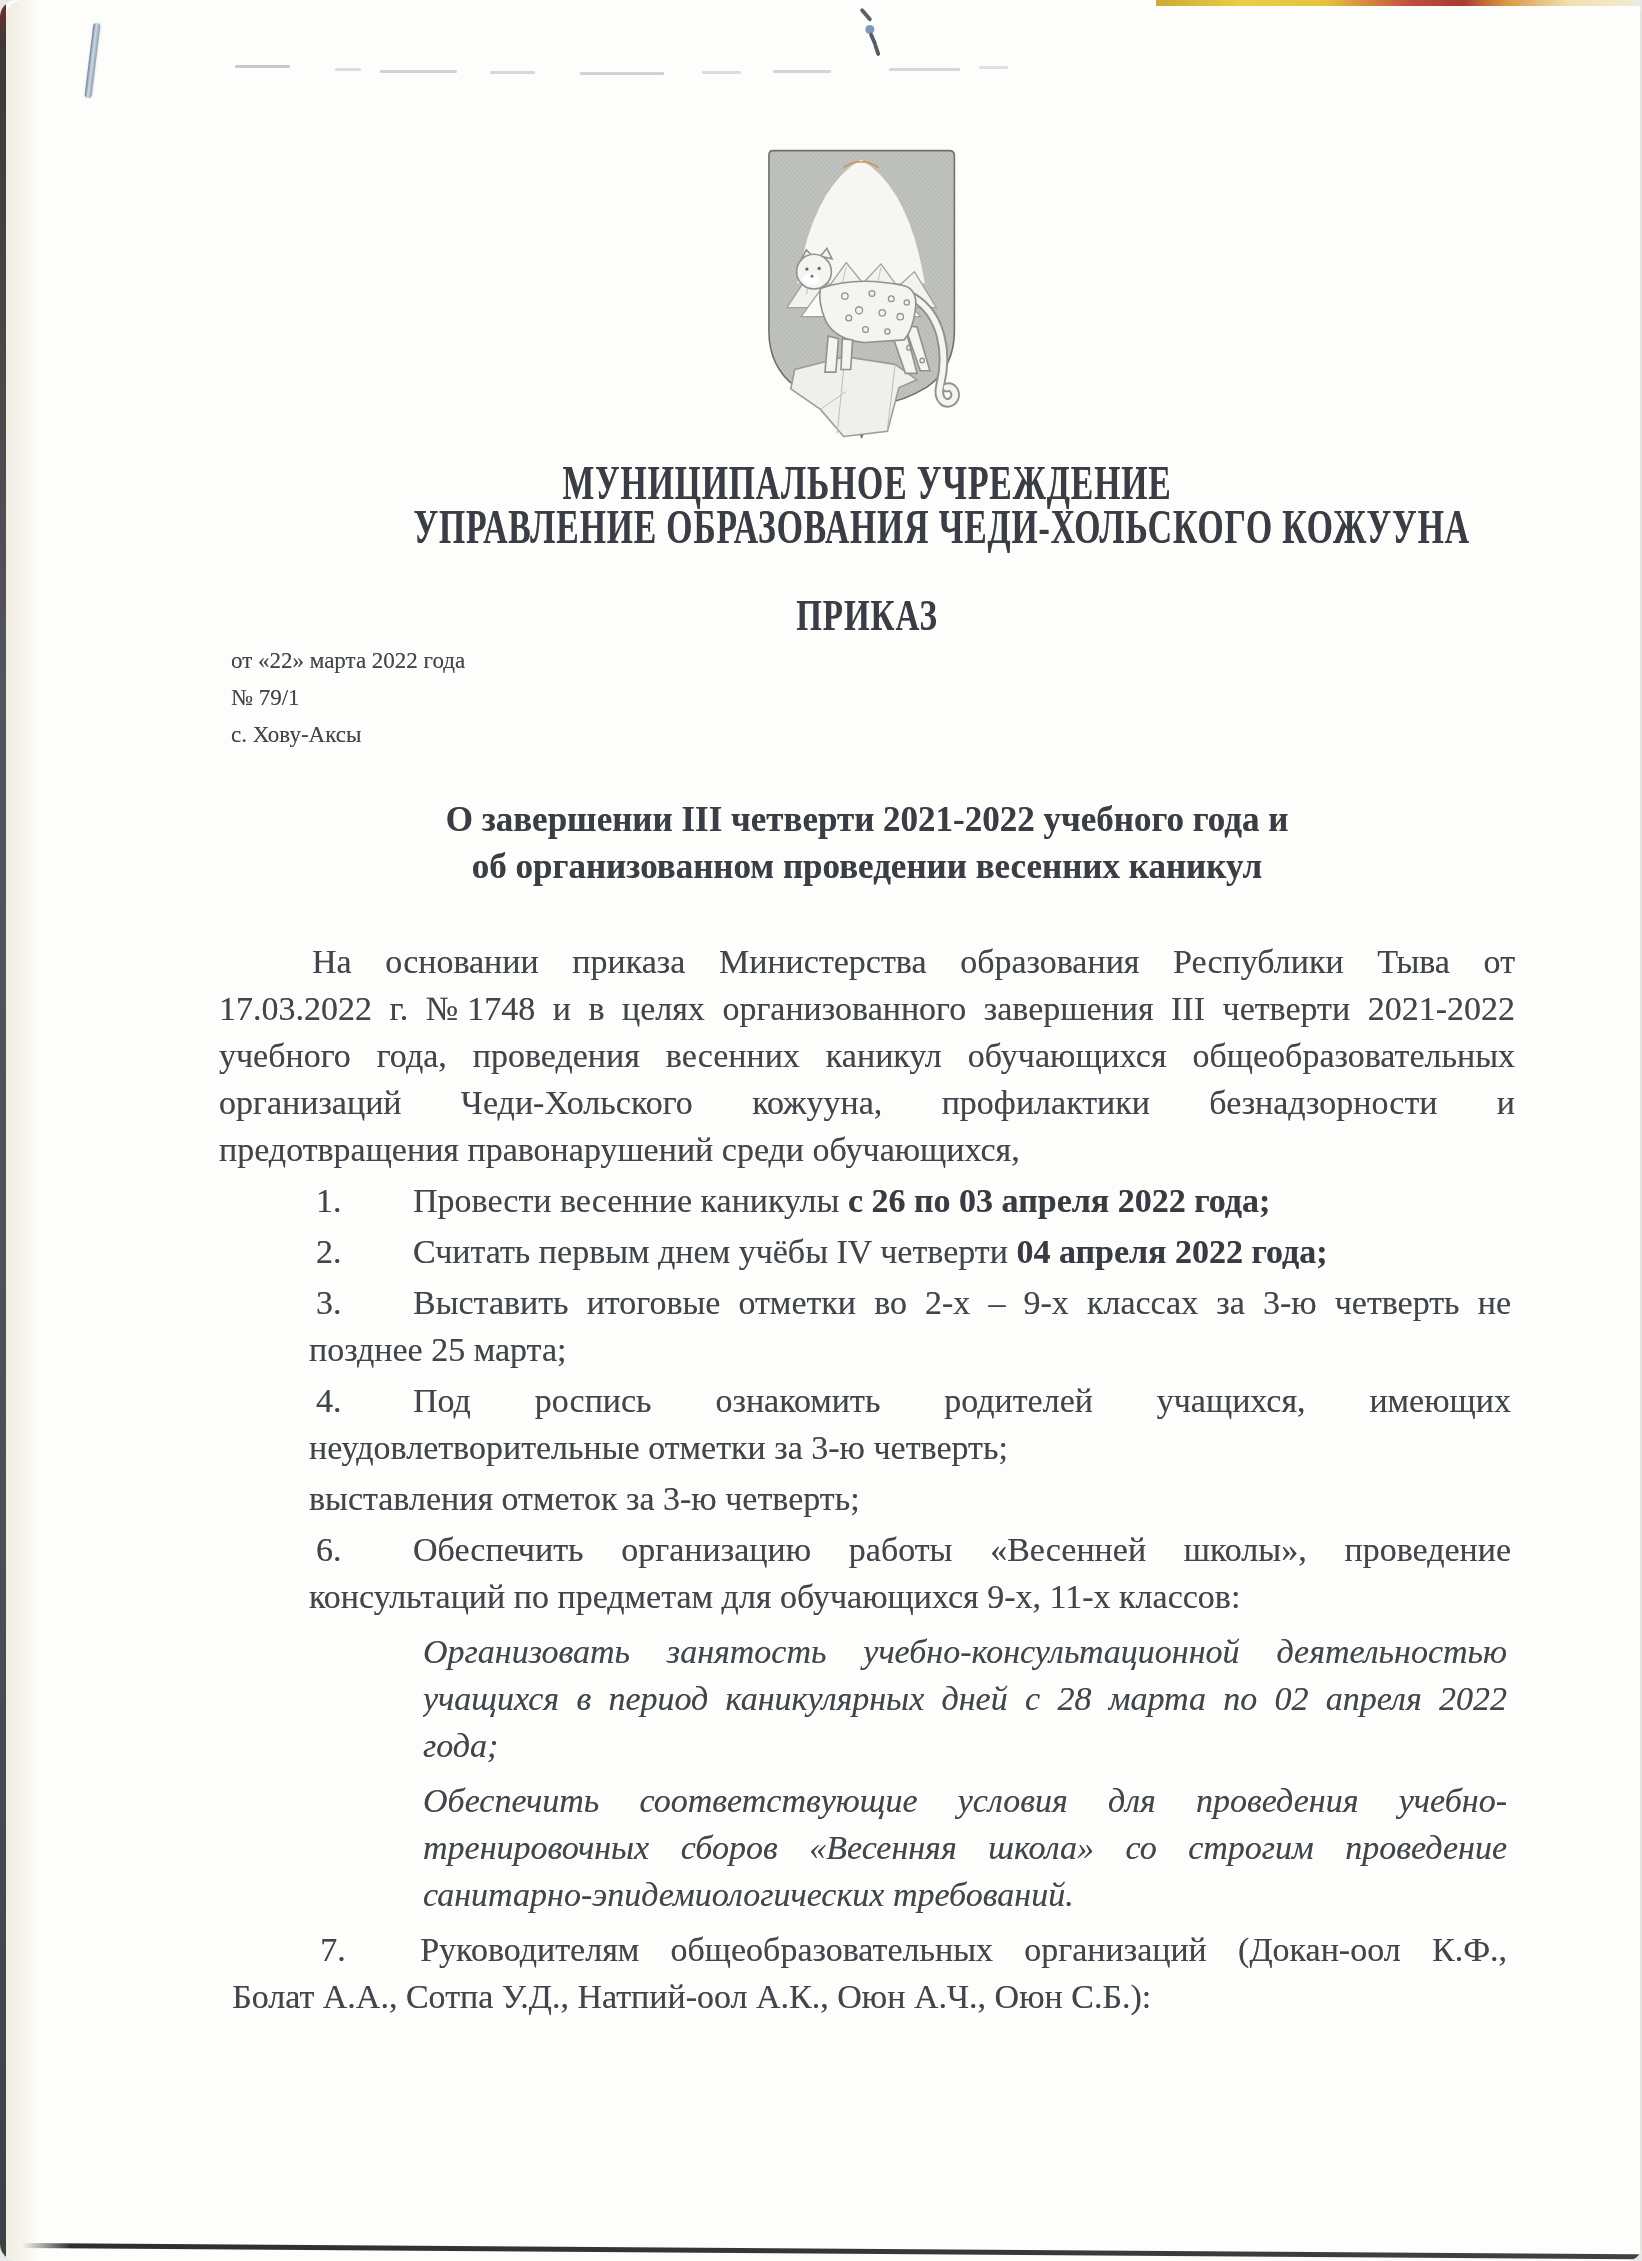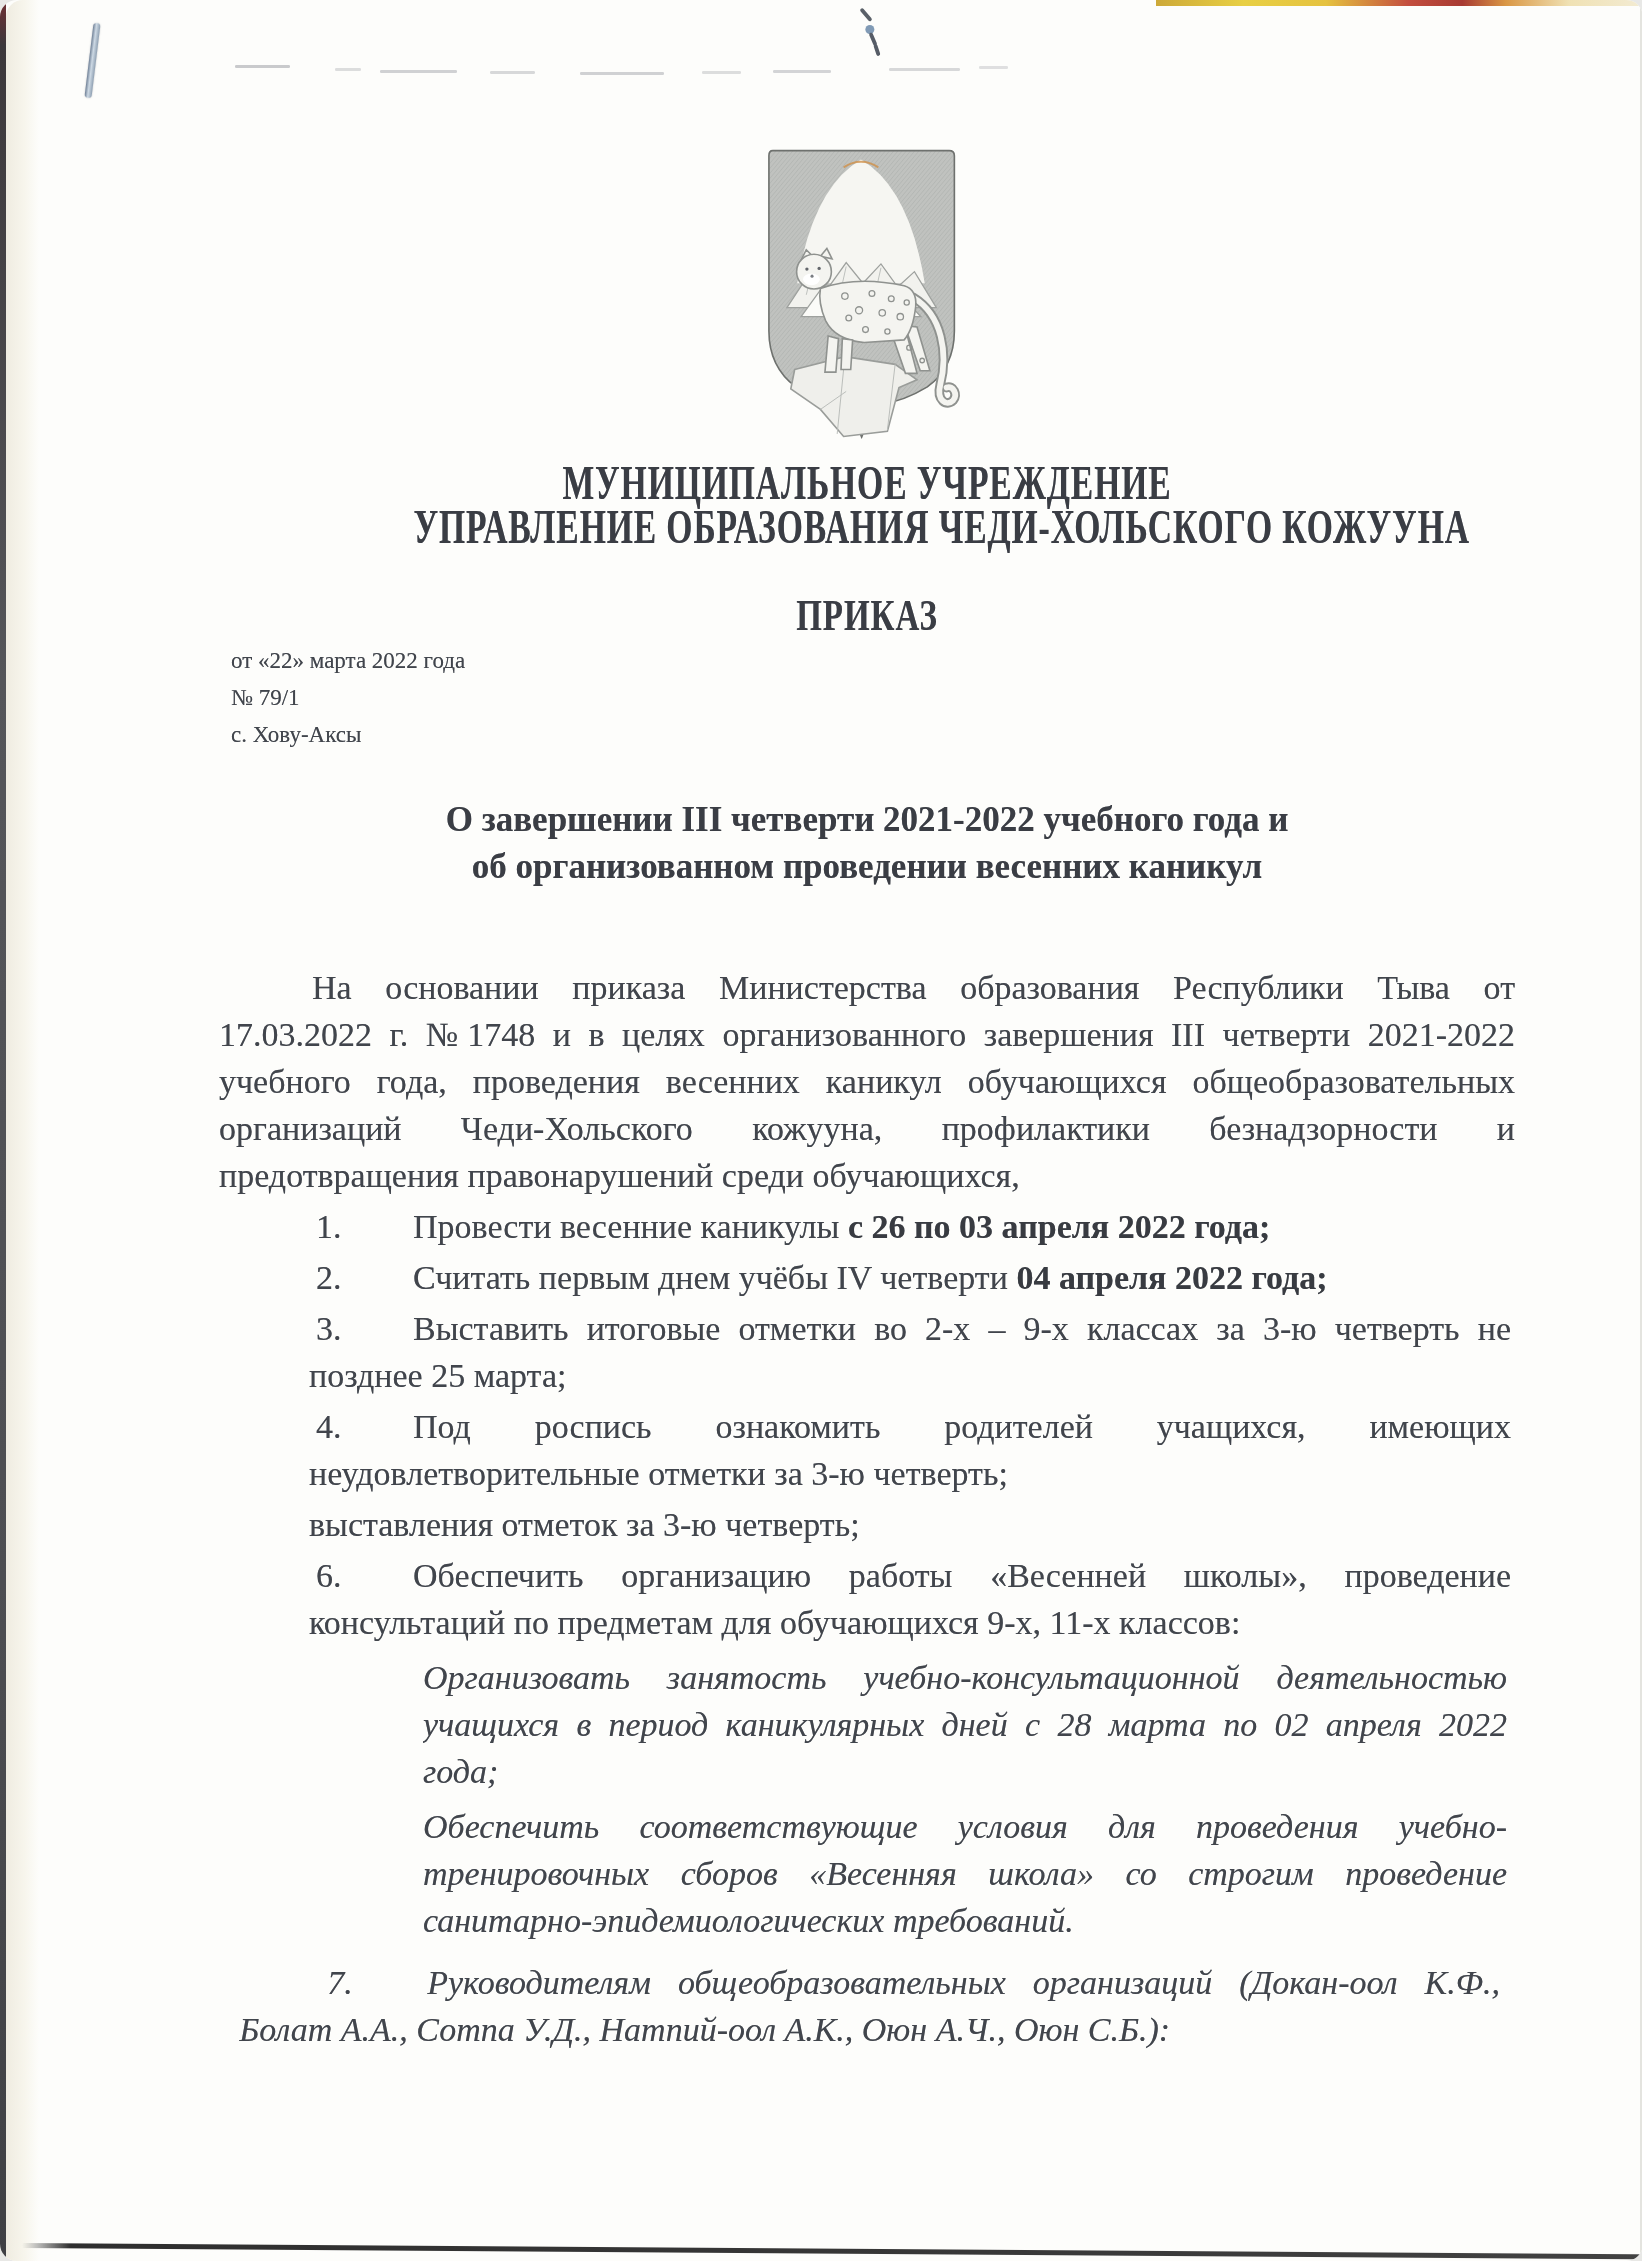--- a/index.html
+++ b/index.html
@@ -37,27 +37,27 @@
         transform:scaleX(.70); transform-origin:center; }
   .prikaz{ position:absolute; top:593px; left:0; width:100%; text-align:center;
         font-weight:bold; color:#3a3d44; font-size:44px; line-height:45px; letter-spacing:1.3px;
         transform:scaleX(.75); transform-origin:center; }
   .dateblock{ position:absolute; top:642px; left:12px; font-size:23px; line-height:37px; }
   .title{ position:absolute; top:796px; left:0; width:100%; text-align:center;
         font-weight:bold; color:#3a3d44; font-size:35px; line-height:47px; }
   .body{ position:absolute; top:938px; left:0; width:1296px; font-size:34px; line-height:47px; }
   .ln{ height:47px; overflow:hidden; }
   .j{ text-align:justify; text-align-last:justify; }
-  .indent{ text-indent:93px;margin-top:26px; }
+  .indent{ text-indent:93px; }
   .resolve{ font-weight:bold; color:#383b41; }
   .b{ font-weight:bold; color:#383b41; }
   .item{ padding-left:86px; margin:4px; }
   .item .first{ text-indent:7px; }
   .num{ display:inline-block; width:97px; text-indent:0; }
-  .item7{ padding-left:5.2px; margin:15px;font-style:italic; }
+  .item7{ padding-left:5.2px; margin:8px; }
   .item7 .first{ text-indent:88px; }
   .item7 .num{ width:100px; }
   .sub{ padding-left:196px; margin:8px;font-style:italic; }
 </style>
 </head>
 <body>
 
 <div class="scan">
 
   <div class="edge-left"></div>

